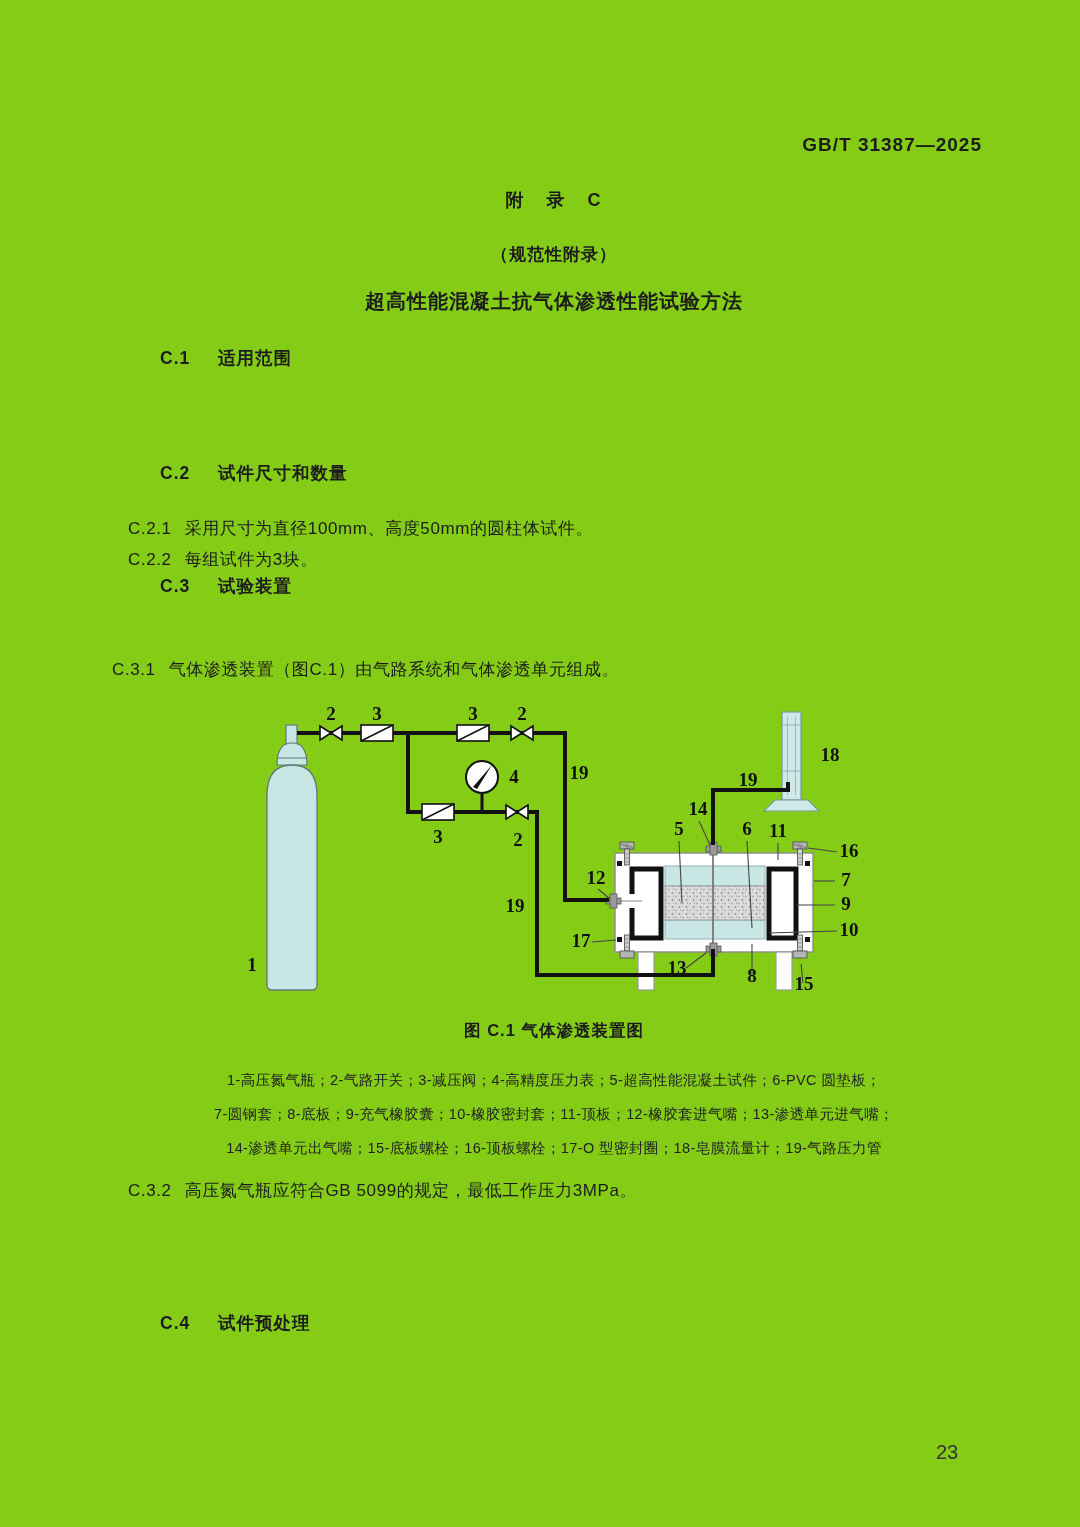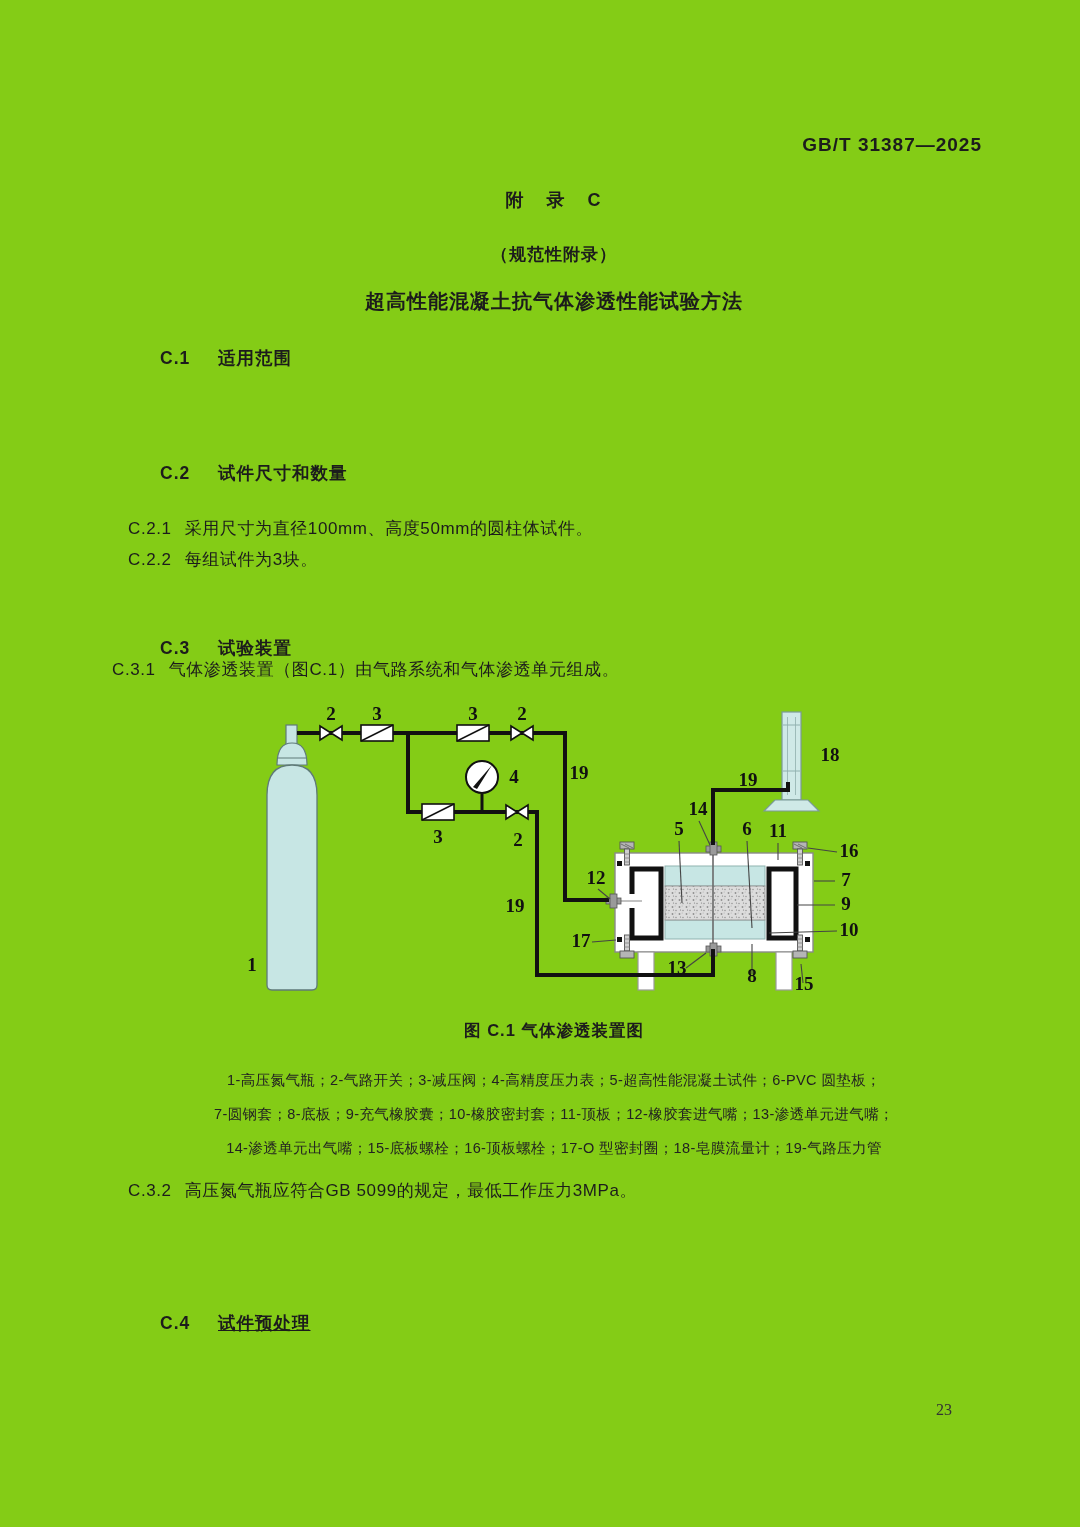--- a/index.html
+++ b/index.html
@@ -13,42 +13,42 @@
   .ctr{left:14px;width:1080px;text-align:center;}
   .t-app{font-size:18px;font-weight:700;word-spacing:14px;letter-spacing:2px;}
   .t-norm{font-size:17px;font-weight:700;letter-spacing:1px;}
   .t-main{font-size:20px;font-weight:700;letter-spacing:1px;}
   .sec{font-size:17.5px;font-weight:700;letter-spacing:1px;}
   .sec .h-num{display:inline-block;min-width:58px;margin-left:32px;}
   .para{font-size:17px;letter-spacing:0.6px;}
   .para .p-num{margin-right:13px;}
   .cap{font-size:16.5px;font-weight:700;letter-spacing:1px;}
   .legend{font-size:14.5px;letter-spacing:0.4px;color:#222;}
-  .pageno{font-size:16px;font-family:Liberation Serif, serif;color:#333;}
+  .pageno{font-size:20px;font-family:Liberation Sans, sans-serif;color:#333;margin-top:40px;}
   .dlabel{font-family:"Liberation Serif", serif;font-weight:700;font-size:19px;fill:#111;}
   svg text{user-select:none;}
 </style>
 </head>
 <body>
 
 <div class="page">
 
   <div class="abs hdr" style="top:134px;left:0;width:982px;text-align:right;">GB/T 31387—2025</div>
 
   <div class="abs ctr t-app" style="top:188px;">附 录 C</div>
   <div class="abs ctr t-norm" style="top:243px;">（规范性附录）</div>
   <div class="abs ctr t-main" style="top:288px;">超高性能混凝土抗气体渗透性能试验方法</div>
 
   <div class="abs sec" style="top:346px;left:128px;"><span class="h-num">C.1</span><span>适用范围</span></div>
 
   <div class="abs sec" style="top:461px;left:128px;"><span class="h-num">C.2</span><span>试件尺寸和数量</span></div>
   <div class="abs para" style="top:517px;left:128px;"><span class="p-num">C.2.1</span><span>采用尺寸为直径100mm、高度50mm的圆柱体试件。</span></div>
   <div class="abs para" style="top:548px;left:128px;"><span class="p-num">C.2.2</span><span>每组试件为3块。</span></div>
 
-  <div class="abs sec" style="top:636px;left:128px;"><span class="h-num">C.3</span><span>试验装置</span></div>
+  <div class="abs sec" style="top:574px;left:128px;"><span class="h-num">C.3</span><span>试验装置</span></div>
   <div class="abs para" style="top:658px;left:112px;text-align:right;"><span class="p-num">C.3.1</span><span>气体渗透装置（图C.1）由气路系统和气体渗透单元组成。</span></div>
 
   <svg class="abs" style="top:695px;left:230px;" width="640" height="310" viewBox="0 0 640 310">
     <defs>
       <pattern id="speckle" width="7" height="7" patternUnits="userSpaceOnUse">
         <rect width="7" height="7" fill="#dcdcdc"></rect>
         <circle cx="1.5" cy="2" r="0.9" fill="#8e8e8e"></circle>
         <circle cx="5" cy="5.5" r="0.8" fill="#9a9a9a"></circle>
         <circle cx="4.2" cy="1" r="0.6" fill="#b2b2b2"></circle>
         <circle cx="2.5" cy="5" r="0.6" fill="#7f7f7f"></circle>
@@ -211,17 +211,17 @@
     </g>
   </svg>
 
   <div class="abs ctr cap" style="top:1020px;">图 C.1 气体渗透装置图</div>
   <div class="abs ctr legend" style="top:1071px;">1-高压氮气瓶；2-气路开关；3-减压阀；4-高精度压力表；5-超高性能混凝土试件；6-PVC 圆垫板；</div>
   <div class="abs ctr legend" style="top:1105px;">7-圆钢套；8-底板；9-充气橡胶囊；10-橡胶密封套；11-顶板；12-橡胶套进气嘴；13-渗透单元进气嘴；</div>
   <div class="abs ctr legend" style="top:1139px;">14-渗透单元出气嘴；15-底板螺栓；16-顶板螺栓；17-O 型密封圈；18-皂膜流量计；19-气路压力管</div>
 
   <div class="abs para" style="top:1179px;left:128px;"><span class="p-num">C.3.2</span><span>高压氮气瓶应符合GB 5099的规定，最低工作压力3MPa。</span></div>
 
-  <div class="abs sec" style="top:1311px;left:128px;text-decoration:underline;"><span class="h-num">C.4</span><span>试件预处理</span></div>
+  <div class="abs sec" style="top:1311px;left:128px;"><span class="h-num">C.4</span><span>试件预处理</span></div>
 
   <div class="abs pageno" style="top:1401px;left:936px;">23</div>
 
 </div>
 
 </body></html>

